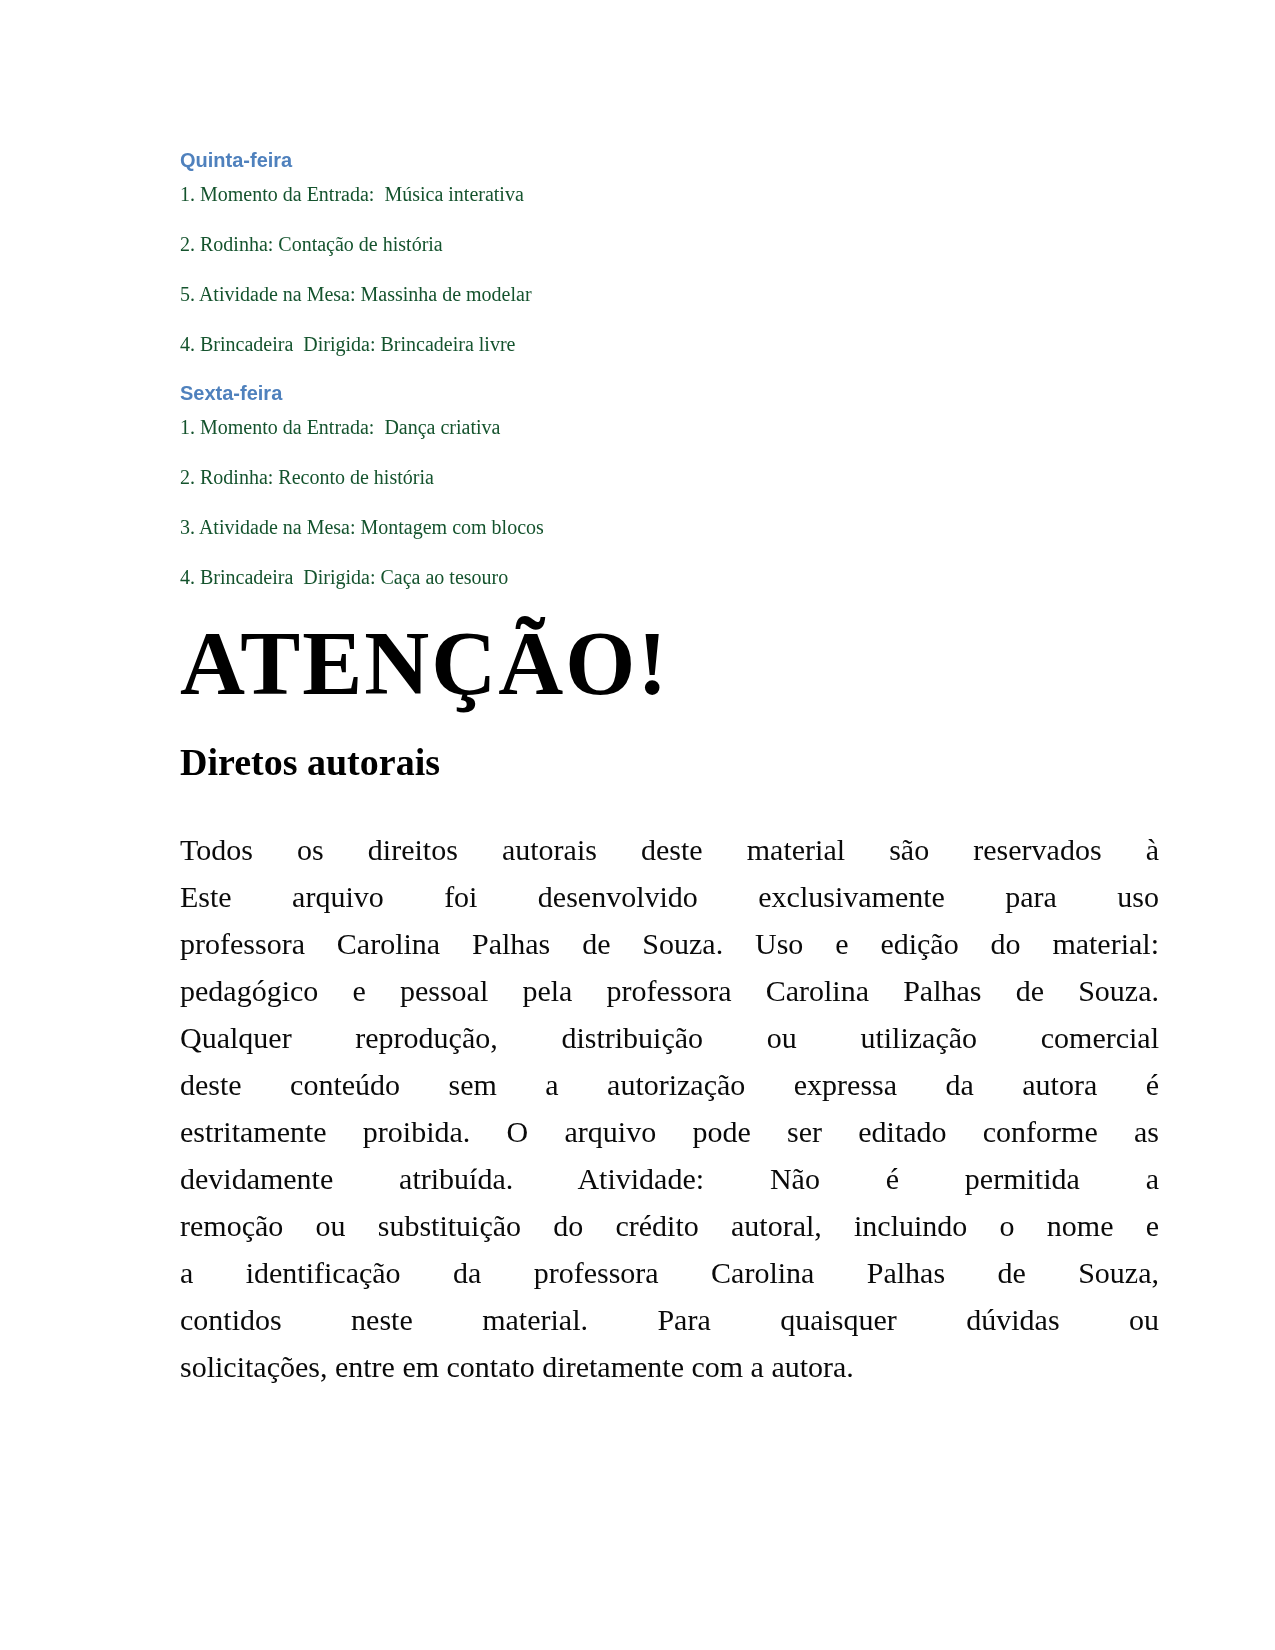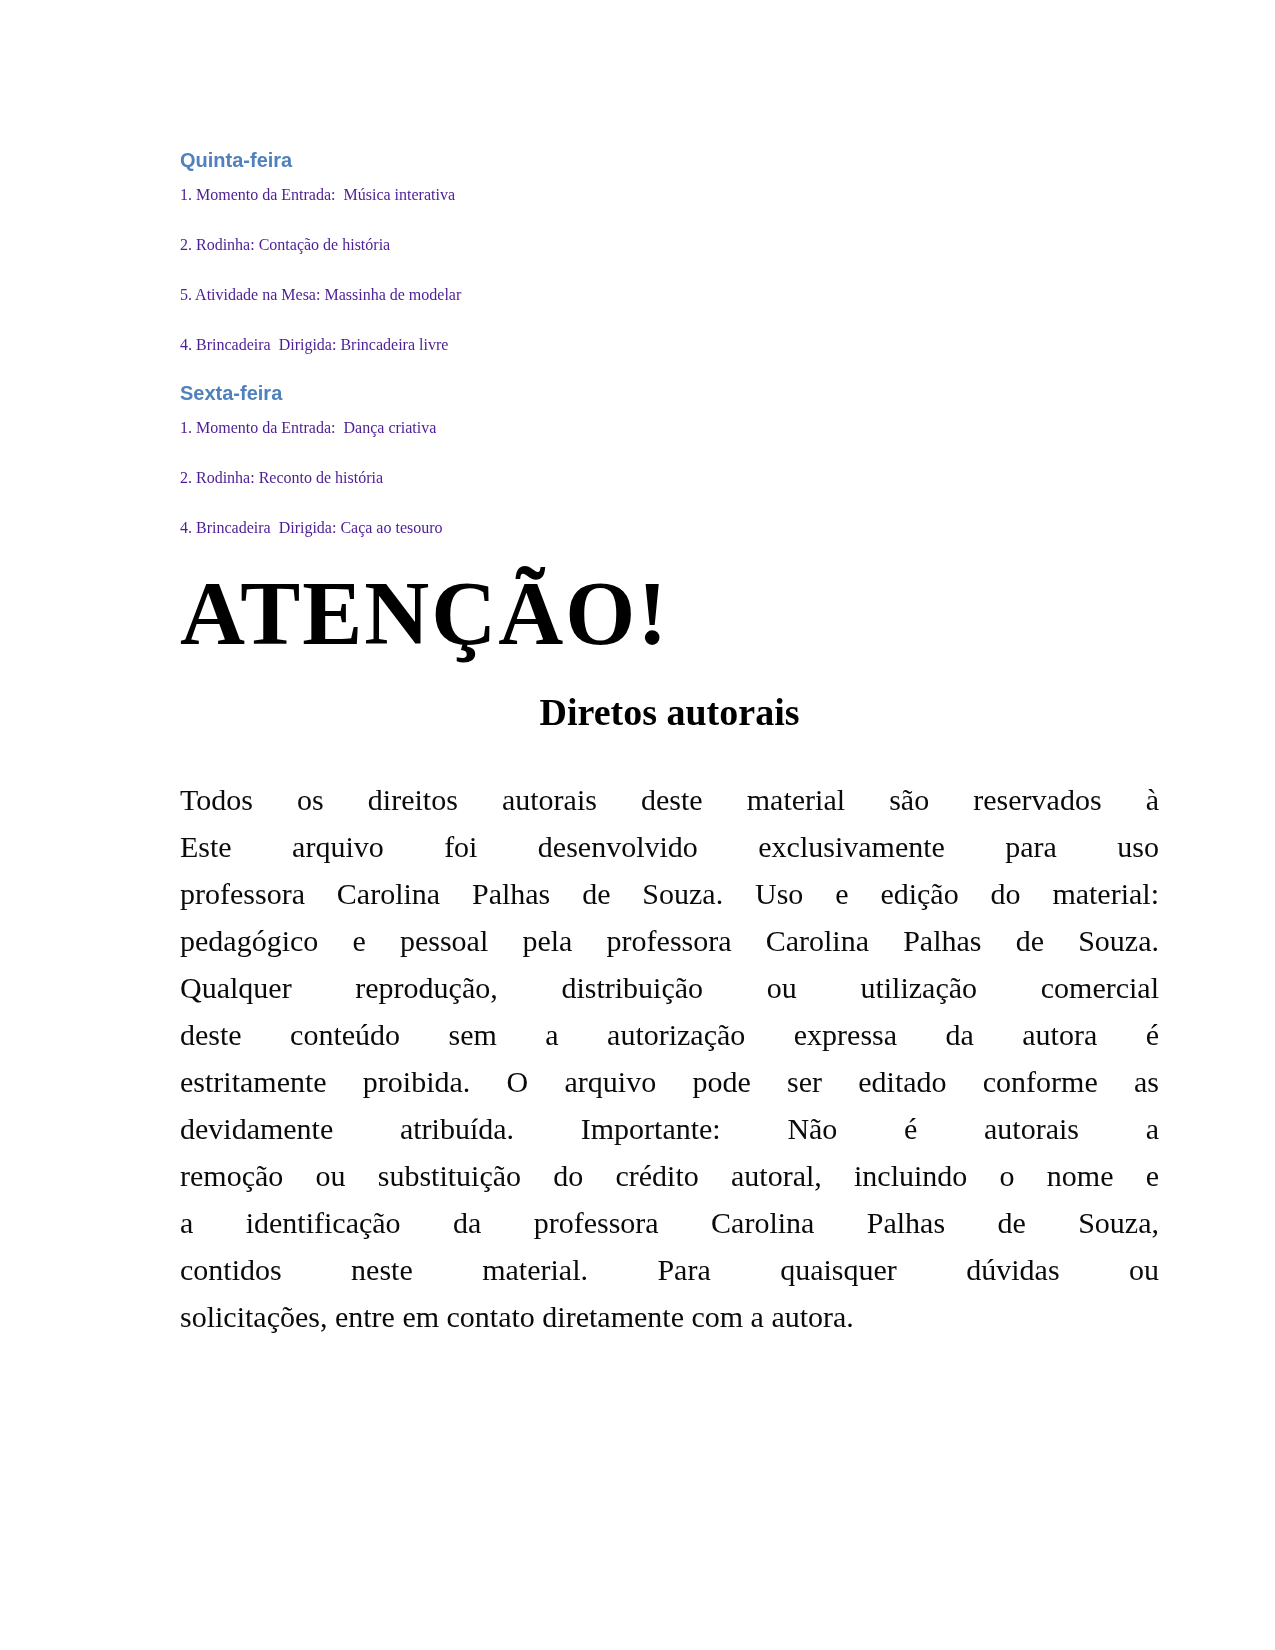--- a/index.html
+++ b/index.html
@@ -21,42 +21,41 @@
   }
   .day-title {
     font-family: "Liberation Sans", sans-serif;
     font-weight: bold;
     font-size: 20px;
     line-height: 24px;
     color: #4F81BD;
     margin: 0 0 9px 0;
   }
   .day-item {
-    font-size: 16px;
+    font-size: 20px;
     line-height: 27px;
     margin: 0 0 23px 0;
     white-space: pre-wrap;
-    color: #4c1d95;
+    color: #14532d;
   }
   .day-section {
     margin: 0 0 14px 0;
   }
   .attention-heading {
     margin: 14px 0 0 0;
     text-align: left;
     font-family: "Liberation Serif", serif;
     font-weight: bold;
     font-size: 90px;
     line-height: 1.12;
     letter-spacing: 2px;
     color: #000000;
   }
   .copyright-heading {
     margin: 26px 0 0 0;
-    text-align: center;
     font-family: "Liberation Serif", serif;
     font-weight: bold;
     font-size: 38px;
     line-height: 1.15;
     color: #000000;
   }
   .copyright-text {
     margin-top: 42px;
     font-size: 30px;
     color: #0a0a0a;
@@ -80,35 +79,36 @@
     <p class="day-item">1. Momento da Entrada:  Música interativa</p>
     <p class="day-item">2. Rodinha: Contação de história</p>
     <p class="day-item">5. Atividade na Mesa: Massinha de modelar</p>
     <p class="day-item">4. Brincadeira  Dirigida: Brincadeira livre</p>
   </section>
 
   <section class="day-section">
     <h2 class="day-title">Sexta-feira</h2>
     <p class="day-item">1. Momento da Entrada:  Dança criativa</p>
     <p class="day-item">2. Rodinha: Reconto de história</p>
+    <p class="day-item">3. Atividade na Mesa: Montagem com blocos</p>
     <p class="day-item">4. Brincadeira  Dirigida: Caça ao tesouro</p>
   </section>
 
   <h1 class="attention-heading">ATENÇÃO!</h1>
 
   <h3 class="copyright-heading">Diretos autorais</h3>
 
   <div class="copyright-text">
     <div class="text-line">Todos os direitos autorais deste material são reservados à</div>
     <div class="text-line">Este arquivo foi desenvolvido exclusivamente para uso</div>
     <div class="text-line">professora Carolina Palhas de Souza. Uso e edição do material:</div>
     <div class="text-line">pedagógico e pessoal pela professora Carolina Palhas de Souza.</div>
     <div class="text-line">Qualquer reprodução, distribuição ou utilização comercial</div>
     <div class="text-line">deste conteúdo sem a autorização expressa da autora é</div>
     <div class="text-line">estritamente proibida. O arquivo pode ser editado conforme as</div>
-    <div class="text-line">devidamente atribuída. Importante: Não é autorais a</div>
+    <div class="text-line">devidamente atribuída. Atividade: Não é permitida a</div>
     <div class="text-line">remoção ou substituição do crédito autoral, incluindo o nome e</div>
     <div class="text-line">a identificação da professora Carolina Palhas de Souza,</div>
     <div class="text-line">contidos neste material. Para quaisquer dúvidas ou</div>
     <div class="text-line last">solicitações, entre em contato diretamente com a autora.</div>
   </div>
 
 </div>
 
 </body></html>

